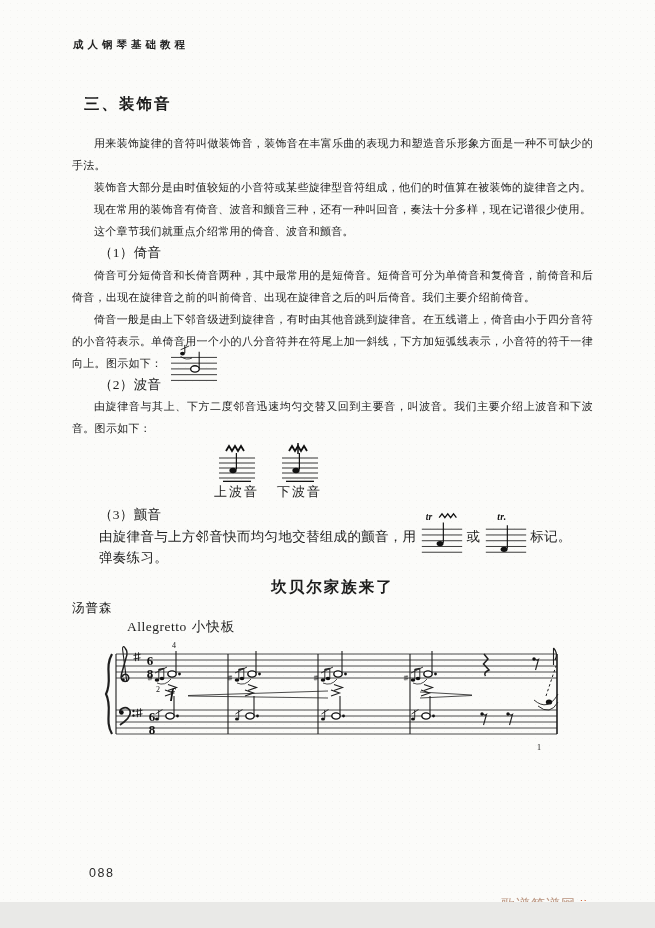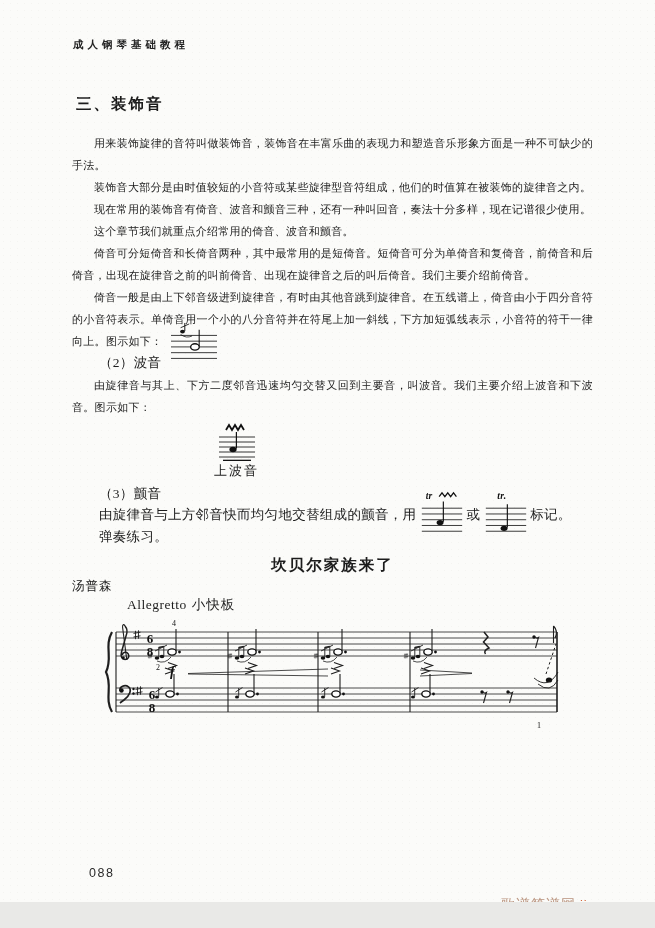--- a/index.html
+++ b/index.html
@@ -5,21 +5,21 @@
   html,body{margin:0;padding:0;background:#e9e9e7;}
   .page{
     position:relative;width:655px;height:902px;margin:0 auto;
     background:#fbfbf9;
     background-image:radial-gradient(#f4f4f1 0.5px, transparent 0.5px);
     background-size:7px 7px;
     font-family:"Liberation Serif", serif;color:#1c1c1c;overflow:hidden;
   }
   .running-header{position:absolute;left:73px;top:38px;font-size:10.5px;font-weight:bold;letter-spacing:4px;color:#222;}
   .content{position:absolute;left:72px;top:94px;width:521px;}
-  .section-title{font-size:15.5px;font-weight:bold;letter-spacing:2px;margin:0 0 17px 4px;}
+  .section-title{font-size:15.5px;font-weight:bold;letter-spacing:2px;margin:0 0 17px 12px;}
   p.body{font-size:11px;line-height:22px;text-align:justify;text-indent:2em;margin:0;letter-spacing:0.3px;}
   p.subheading{font-size:13.5px;line-height:21.5px;text-indent:2em;margin:0;letter-spacing:0.3px;}
   .fig-appogg{width:52px;height:46px;vertical-align:middle;margin:-16px 0 -22px 6px;}
   .mordent-row{display:flex;gap:18px;margin:3px 0 3px 142px;}
   .mordent-fig{text-align:center;}
   .mordent-fig svg{width:40px;height:40px;display:block;margin:0 auto;}
   .mordent-label{font-size:13px;letter-spacing:2px;margin-top:1px;}
   .trill-line{font-size:13.5px;line-height:21.5px;text-indent:2em;margin:0;letter-spacing:0.3px;}
   .fig-trill{width:46px;height:48px;vertical-align:middle;margin:-22px 1px -16px 3px;}
   .practice{margin-top:15px;}
@@ -45,20 +45,21 @@
 
   <div class="content">
 
     <h2 class="section-title">三、装饰音</h2>
 
     <p class="body">用来装饰旋律的音符叫做装饰音，装饰音在丰富乐曲的表现力和塑造音乐形象方面是一种不可缺少的手法。</p>
     <p class="body">装饰音大部分是由时值较短的小音符或某些旋律型音符组成，他们的时值算在被装饰的旋律音之内。</p>
     <p class="body">现在常用的装饰音有倚音、波音和颤音三种，还有一种叫回音，奏法十分多样，现在记谱很少使用。</p>
     <p class="body">这个章节我们就重点介绍常用的倚音、波音和颤音。</p>
 
+    <p class="subheading">（1）倚音</p>
     <p class="body">倚音可分短倚音和长倚音两种，其中最常用的是短倚音。短倚音可分为单倚音和复倚音，前倚音和后倚音，出现在旋律音之前的叫前倚音、出现在旋律音之后的叫后倚音。我们主要介绍前倚音。</p>
 
     <p class="body"><span>倚音一般是由上下邻音级进到旋律音，有时由其他音跳到旋律音。在五线谱上，倚音由小于四分音符的小音符表示。单倚音用一个小的八分音符并在符尾上加一斜线，下方加短弧线表示，小音符的符干一律向上。图示如下：</span><svg class="fig-appogg" viewBox="0 0 52 48">
       <g stroke="#1e1e1e" stroke-width="0.9">
         <line x1="2" y1="14" x2="50" y2="14"></line>
             <line x1="2" y1="20" x2="50" y2="20"></line>
             <line x1="2" y1="26" x2="50" y2="26"></line>
             <line x1="2" y1="32" x2="50" y2="32"></line>
             <line x1="2" y1="38" x2="50" y2="38"></line>
       </g>
@@ -83,20 +84,37 @@
               <line x1="2" y1="26" x2="38" y2="26"></line>
               <line x1="2" y1="31" x2="38" y2="31"></line>
               <line x1="2" y1="36" x2="38" y2="36"></line>
           </g>
           <ellipse cx="16" cy="28.5" rx="3.6" ry="2.8" fill="#111"></ellipse>
           <line x1="19.4" y1="27.5" x2="19.4" y2="11" stroke="#111" stroke-width="1.2"></line>
           <line x1="6" y1="39.5" x2="34" y2="39.5" stroke="#111" stroke-width="1.6"></line>
         </svg>
         <div class="mordent-label">上波音</div>
       </div>
+      <div class="mordent-fig">
+        <svg viewBox="0 0 40 40">
+          <polyline points="9,9 12,4 15,9 18,4 21,9 24,4 27,9" fill="none" stroke="#111" stroke-width="1.8"></polyline>
+          <line x1="18" y1="1" x2="18" y2="12" stroke="#111" stroke-width="1.5"></line>
+          <g stroke="#1e1e1e" stroke-width="0.9">
+            <line x1="2" y1="16" x2="38" y2="16"></line>
+              <line x1="2" y1="21" x2="38" y2="21"></line>
+              <line x1="2" y1="26" x2="38" y2="26"></line>
+              <line x1="2" y1="31" x2="38" y2="31"></line>
+              <line x1="2" y1="36" x2="38" y2="36"></line>
+          </g>
+          <ellipse cx="16" cy="28.5" rx="3.6" ry="2.8" fill="#111"></ellipse>
+          <line x1="19.4" y1="27.5" x2="19.4" y2="11" stroke="#111" stroke-width="1.2"></line>
+          <line x1="6" y1="39.5" x2="34" y2="39.5" stroke="#111" stroke-width="1.6"></line>
+        </svg>
+        <div class="mordent-label">下波音</div>
+      </div>
     </div>
 
     <p class="subheading">（3）颤音</p>
 
     <p class="trill-line"><span>由旋律音与上方邻音快而均匀地交替组成的颤音，用</span><svg class="fig-trill" viewBox="0 0 46 50">
         <text x="6" y="10" font-family="Liberation Serif, serif" font-size="10" font-style="italic" font-weight="bold" fill="#111">tr</text>
         <polyline points="20,8 23,4 26,8 29,4 32,8 35,4 38,8" fill="none" stroke="#111" stroke-width="1.3"></polyline>
         <g stroke="#1e1e1e" stroke-width="0.9">
           <line x1="2" y1="20" x2="44" y2="20"></line>
             <line x1="2" y1="26" x2="44" y2="26"></line>

